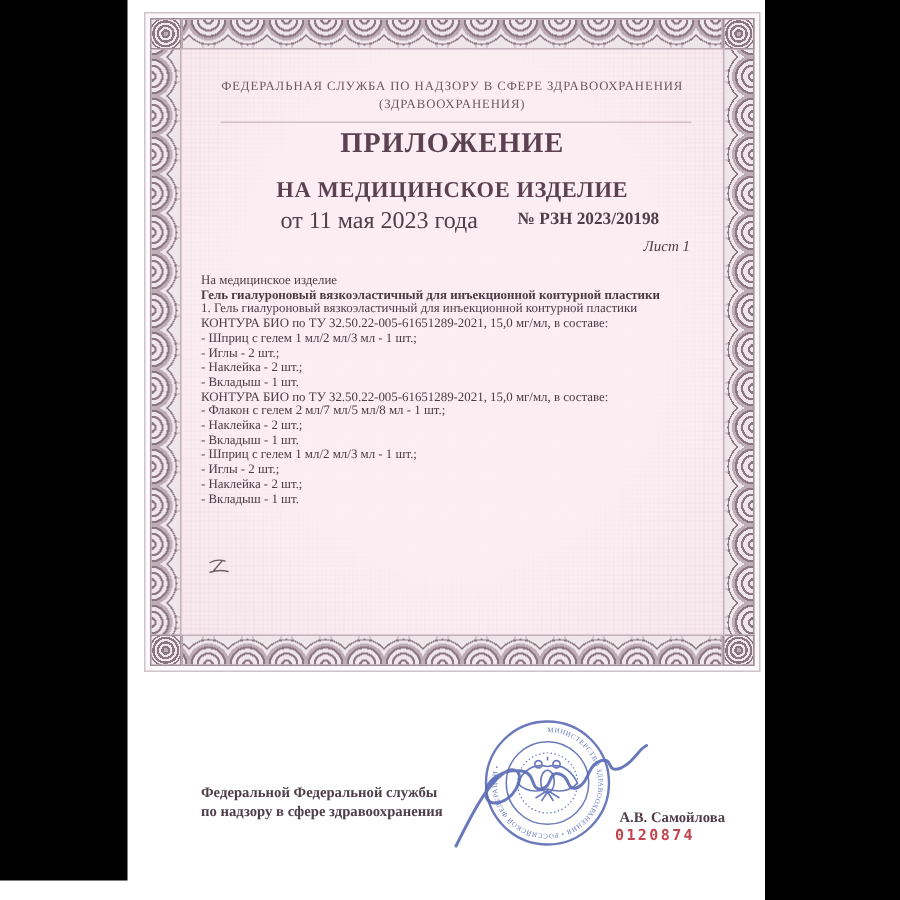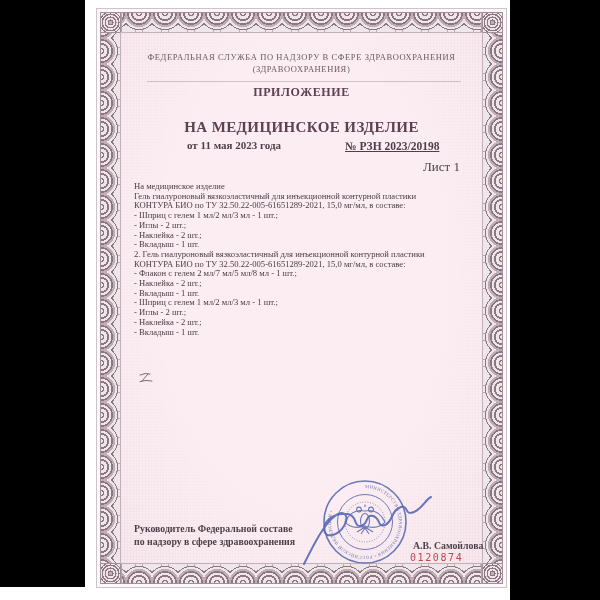--- a/index.html
+++ b/index.html
@@ -9,21 +9,21 @@
   html,body{margin:0;padding:0;}
   body{width:600px;height:600px;background:#ffffff;overflow:hidden;
        font-family:"Liberation Serif", serif;}
   #canvas{position:relative;width:600px;height:600px;background:#ffffff;}
 
   .band{position:absolute;top:0;background:#000;}
   #band-left{left:0;width:85px;height:587px;}
   #band-right{left:510px;width:90px;height:600px;}
 
   
-  #doc{position:absolute;left:96px;top:8px;width:411px;height:580px;
+  #doc{position:absolute;left:96px;top:8px;width:411px;height:440px;
        background:#fbf8f9;border:1px solid #cfc3c8;box-sizing:border-box;}
 
   
   .fr{position:absolute;background-color:var(--fl);}
   .fr-h{left:3px;right:3px;height:20px;background-repeat:repeat-x;}
   .fr-v{top:3px;bottom:3px;width:20px;background-repeat:repeat-y;}
   #fr-top{top:3px;border-top:1px solid #a18e98;border-bottom:1px solid #b3a2ab;
     background-image:
       radial-gradient(circle at 50% 0px, var(--fl) 0 2px, var(--fd) 2px 3.5px, var(--fl) 3.5px 6.5px, var(--fd) 6.5px 8px, var(--fl) 8px 10.5px, var(--fd) 10.5px 12px, var(--fm) 12px 14px, var(--fl) 14px 16px, var(--fd) 16px 17px, rgba(0,0,0,0) 17px),
       radial-gradient(circle at 50% 100%, rgba(0,0,0,0) 0 9px, var(--fm) 9px 10px, rgba(0,0,0,0) 10px 13px, var(--fd) 13px 14px, rgba(0,0,0,0) 14px);
@@ -58,31 +58,31 @@
       repeating-linear-gradient(90deg, rgba(188,146,162,0.07) 0 1px, rgba(0,0,0,0) 1px 3px);
     border:1px solid #c4b0ba;box-sizing:border-box;}
 
   
   .t{position:absolute;color:var(--ink);white-space:nowrap;}
   .ctr{left:0;right:0;text-align:center;}
   #org1{top:43px;font-size:8.5px;letter-spacing:0.6px;color:#6e5862;}
   #org2{top:55px;font-size:8.5px;letter-spacing:0.6px;color:#6e5862;}
   #divider{position:absolute;top:72px;left:50px;width:314px;height:0;
            border-top:1px solid rgba(140,110,122,0.35);}
-  #title1{top:76px;font-size:12px;font-weight:bold;letter-spacing:0.6px;color:var(--title);}
+  #title1{top:76px;font-size:19px;font-weight:bold;letter-spacing:0.6px;color:var(--title);}
   #title2{top:94px;font-size:14px;font-weight:bold;letter-spacing:0.3px;color:var(--title);}
   #title3{top:110px;font-size:15px;font-weight:bold;letter-spacing:0.4px;color:var(--title);}
-  #issue-date{left:90px;top:130px;font-size:11px;font-weight:bold;color:#4e3e48;}
-  #reg-number{left:248px;top:131px;font-size:11.5px;font-weight:bold;color:#4e3e48;text-decoration:underline;}
-  #sheet{top:150px;right:46px;font-size:13px;color:#4e3e48;}
+  #issue-date{left:90px;top:130px;font-size:16px;font-weight:normal;color:#4e3e48;}
+  #reg-number{left:248px;top:131px;font-size:11.5px;font-weight:bold;color:#4e3e48;}
+  #sheet{top:150px;right:46px;font-size:10px;color:#4e3e48;font-style:italic;}
 
   #body-lines{position:absolute;left:37px;top:173px;width:350px;
     font-size:8.6px;line-height:9.7px;color:var(--ink);}
   .bline{white-space:nowrap;}
-  .bline .b{font-weight:normal;}
+  .bline .b{font-weight:bold;}
 
   #mark{position:absolute;left:40px;top:362px;}
 
   #off1{left:37px;top:514px;font-size:9.8px;font-weight:bold;color:#4e3e48;}
   #off2{left:37px;top:527px;font-size:9.8px;font-weight:bold;color:#4e3e48;text-align:center;}
   #name{left:316px;top:531px;font-size:9.8px;font-weight:bold;color:#4e3e48;}
   #serial{left:313px;top:543px;font-size:10px;letter-spacing:1.6px;
     font-family:"DejaVu Sans Mono", monospace;}
 
   #stamp{position:absolute;left:195px;top:455px;width:145px;height:112px;opacity:0.9;}
@@ -114,44 +114,44 @@
     <div id="title1" class="t ctr">ПРИЛОЖЕНИЕ</div>
     <div id="title3" class="t ctr">НА МЕДИЦИНСКОЕ ИЗДЕЛИЕ</div>
 
     <div id="issue-date" class="t">от 11 мая 2023 года</div>
     <div id="reg-number" class="t">№  РЗН 2023/20198</div>
     <div id="sheet" class="t">Лист 1</div>
 
     <div id="body-lines">
         <div class="bline"><span>На медицинское изделие</span></div>
         <div class="bline"><span class="b">Гель гиалуроновый вязкоэластичный для инъекционной контурной пластики</span></div>
+        <div class="bline"><span>1. Гель гиалуроновый вязкоэластичный для инъекционной контурной пластики</span></div>
         <div class="bline"><span>КОНТУРА БИО по ТУ 32.50.22-005-61651289-2021, 15,0 мг/мл, в составе:</span></div>
         <div class="bline"><span>- Шприц с гелем 1 мл/2 мл/3 мл - 1 шт.;</span></div>
         <div class="bline"><span>- Иглы - 2 шт.;</span></div>
         <div class="bline"><span>- Наклейка - 2 шт.;</span></div>
         <div class="bline"><span>- Вкладыш - 1 шт.</span></div>
-        <div class="bline"><span>2. Гель гиалуроновый вязкоэластичный для инъекционной контурной пластики</span></div>
         <div class="bline"><span>КОНТУРА БИО по ТУ 32.50.22-005-61651289-2021, 15,0 мг/мл, в составе:</span></div>
         <div class="bline"><span>- Флакон с гелем 2 мл/7 мл/5 мл/8 мл - 1 шт.;</span></div>
         <div class="bline"><span>- Наклейка - 2 шт.;</span></div>
         <div class="bline"><span>- Вкладыш - 1 шт.</span></div>
         <div class="bline"><span>- Шприц с гелем 1 мл/2 мл/3 мл - 1 шт.;</span></div>
         <div class="bline"><span>- Иглы - 2 шт.;</span></div>
         <div class="bline"><span>- Наклейка - 2 шт.;</span></div>
         <div class="bline"><span>- Вкладыш - 1 шт.</span></div>
       </div>
 
     <svg id="mark" width="18" height="14" viewBox="0 0 18 14">
       <path d="M3,4 Q8,1.5 13,3 M11,3 L5,10 M3,10.5 Q9,8.5 15,10" fill="none" stroke="#6b6066" stroke-width="0.9" stroke-linecap="round"></path>
     </svg>
 
-    <div id="off1" class="t">Руководитель Федеральной составе</div>
+    <div id="off1" class="t">Федеральной Федеральной службы</div>
     <div id="off2" class="t">по надзору в сфере здравоохранения</div>
     <div id="name" class="t">А.В. Самойлова</div>
-    <div id="serial" class="t" style="color: rgb(194, 69, 78);">0120874</div>
+    <div id="serial" class="t" style="color: rgb(194, 69, 78); font-weight: bold;">0120874</div>
 
     <svg id="stamp" viewBox="0 0 145 112">
       <g stroke="#5b6cb5" fill="none">
         <circle cx="73" cy="58" r="41" stroke-width="1.6"></circle>
         <circle cx="73" cy="58" r="27.5" stroke-width="1"></circle>
         <circle cx="73" cy="58" r="20" stroke-width="0.8" stroke-dasharray="1,1.6"></circle>
 
         <g stroke-width="1.1">
           <path d="M53,58 Q60,44 73,47 Q86,44 93,58 Q86,66 73,62 Q60,66 53,58 Z"></path>
           <ellipse cx="73" cy="57" rx="4.5" ry="7.5"></ellipse>

